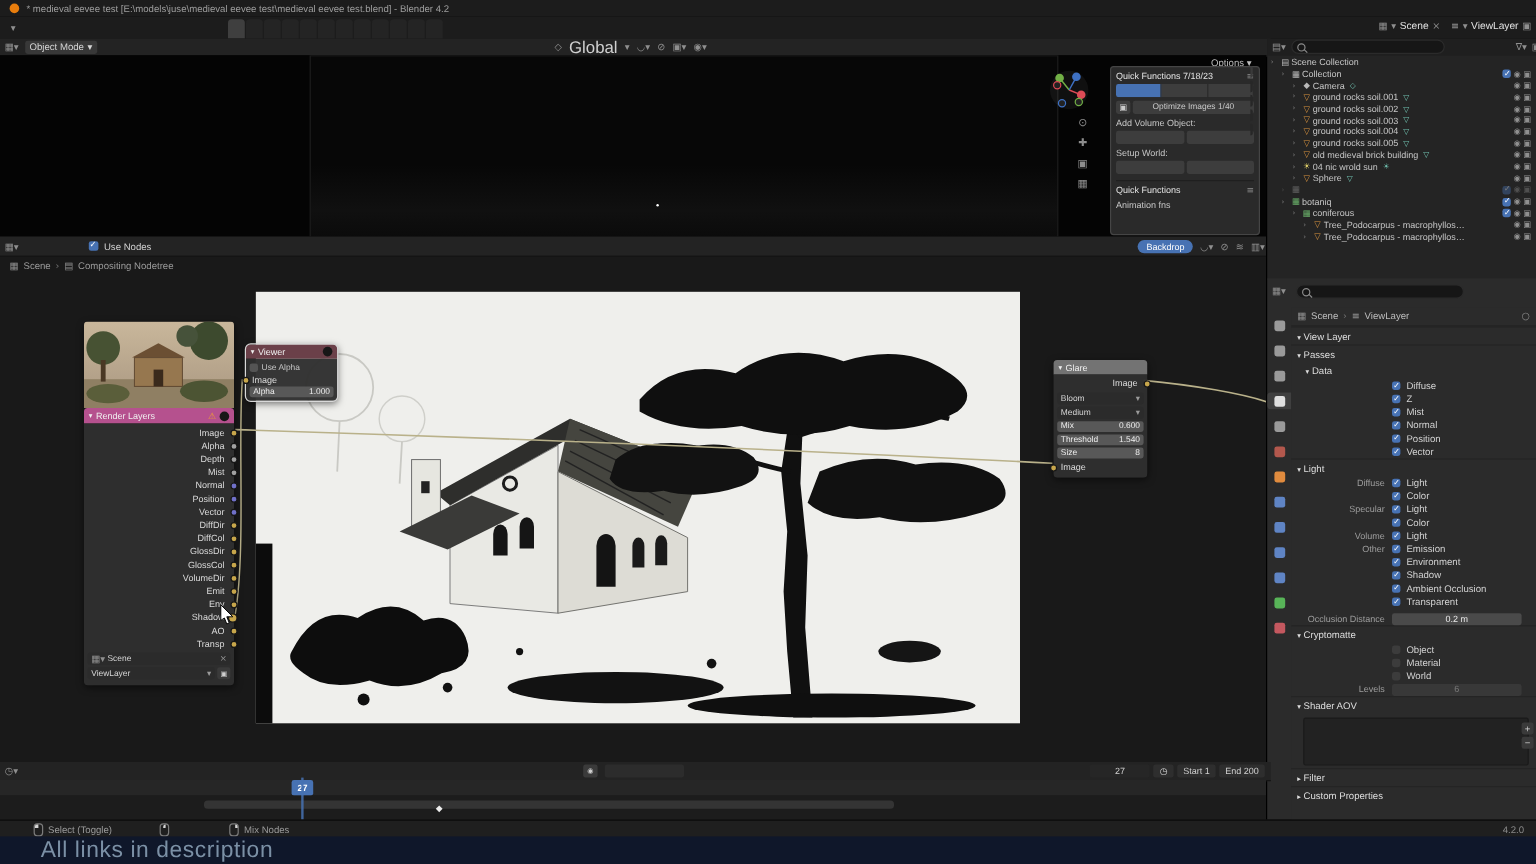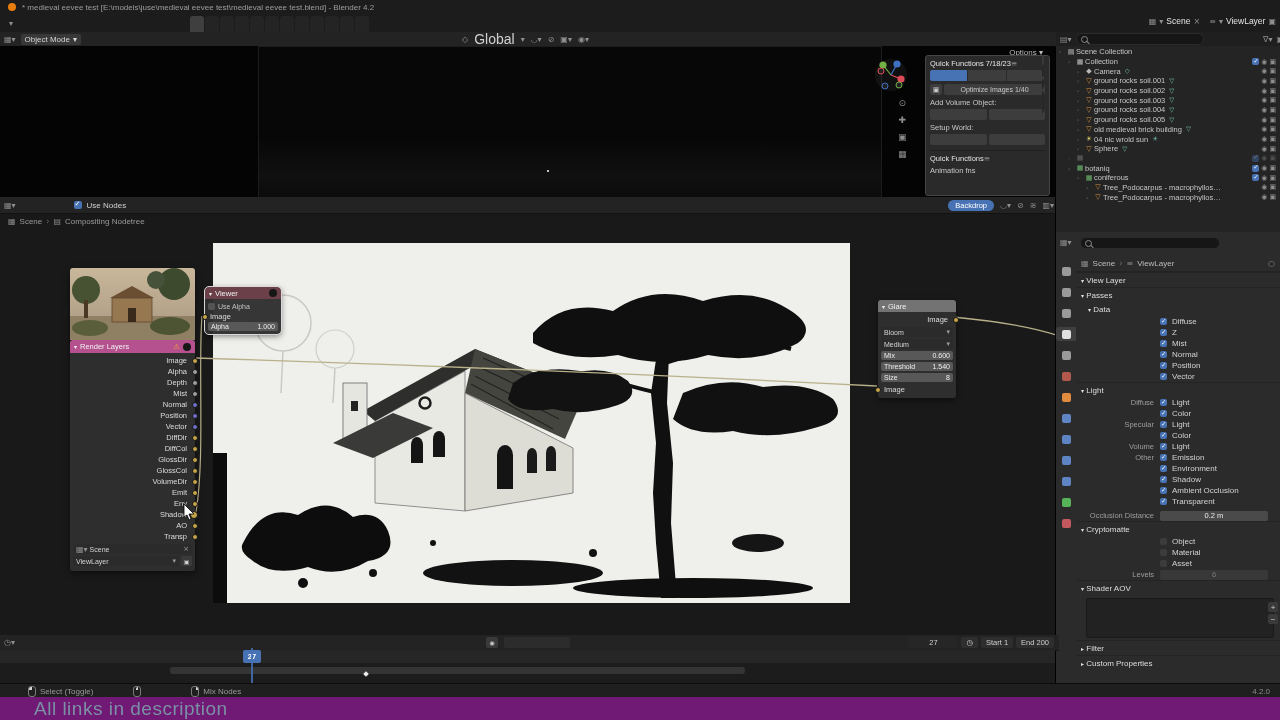--- a/index.html
+++ b/index.html
@@ -38,21 +38,21 @@
   #vp-overlay{left:8px;top:12px;font-size:8px;line-height:10.5px;color:#9c9c9c}
   #vp-overlay .l1{color:#bcbcbc}
   #vp-dot{left:547px;top:124px;width:2px;height:2px;background:#fff;border-radius:50%}
   #gizmo{left:874px;top:12px}
   #vp-tools{left:898px;top:52px;display:flex;flex-direction:column;gap:7px;color:#8d8d8d;font-size:9px;text-align:center}
   #vp-options{right:12px;top:2px;font-size:8px;color:#bdbdbd}
 
   
   #quick-panel{left:925px;top:9px;width:125px;height:141px;background:rgba(43,43,43,.97);
                border:1px solid #454545;border-radius:3px;padding:3px 4px;box-sizing:border-box;font-size:7.5px}
-  .qp-title{display:flex;color:#e3e3e3;font-size:7.5px;margin-bottom:2px}
+  .qp-title{display:flex;justify-content:space-between;color:#e3e3e3;font-size:7.5px;margin-bottom:2px}
   .seg{display:flex;height:11px;border-radius:2px;overflow:hidden;margin-bottom:3px}
   .seg .sbtn{flex:1;background:#3d3d3d;color:#c9c9c9;display:flex;align-items:center;justify-content:center;border-right:1px solid #2a2a2a;font-size:7px}
   .seg .sbtn.active{background:#4772b3;color:#fff}
   .qbtn{background:#3d3d3d;border-radius:2px;height:11px;display:flex;align-items:center;justify-content:center;color:#cacaca;flex:1;font-size:7px}
   .qlabel{color:#c6c6c6;margin:3px 0 2px}
   #vp-tabs{left:1042px;top:9px;display:flex;flex-direction:column;gap:2px}
   .vtab{writing-mode:vertical-rl;font-size:7px;color:#9a9a9a;background:#272727;border-radius:0 2px 2px 0;
         padding:5px 1px;line-height:10px}
   .vtab.active{background:#3a3a3a;color:#dcdcdc}
 
@@ -130,21 +130,21 @@
   #playhead-line{position:absolute;left:251px;top:13px;width:2px;height:35px;background:rgba(71,114,179,.85)}
   #tl-track{left:0;top:28px;width:1055px;height:20px;background:#1c1c1c}
   #tl-scroll{position:absolute;left:170px;top:4px;width:575px;height:7px;background:#343434;border-radius:3px}
   #tl-key{position:absolute;left:364px;top:9px;width:4px;height:4px;background:#ededed;transform:rotate(45deg)}
 
   
   #statusbar{left:0;top:683px;width:1280px;height:14px;background:#1f1f1f;border-top:1px solid #0c0c0c;font-size:8px;color:#9a9a9a}
   .mouse{width:6px;height:9px;border:1px solid #7c7c7c;border-radius:3px;position:relative;flex:none}
   .mouse i{position:absolute;top:0;width:2.5px;height:3.5px;background:#d6d6d6;border-radius:2px 0 0 0}
   .mouse.ml i{left:0}.mouse.mm i{left:1.7px;width:2px}.mouse.mr i{right:0;border-radius:0 2px 0 0}
-  #caption{left:0;top:697px;width:1280px;height:23px;background:#701a75}
+  #caption{left:0;top:697px;width:1280px;height:23px;background:#0f172a}
   #caption span{position:absolute;left:34px;top:1px;font-size:19px;letter-spacing:.5px;color:#7b90a5}
 </style>
 </head>
 <body>
 
 <div class="abs flex" id="titlebar">
   <span class="logo"></span>
   <span>* medieval eevee test [E:\models\juse\medieval eevee test\medieval eevee test.blend] - Blender 4.2</span>
 </div>
 
@@ -885,21 +885,21 @@
         <span class="plabel">Object</span>
       </div>
         <div class="prow">
         <span class="field-label"></span>
           <span class="cb"></span>
         <span class="plabel">Material</span>
       </div>
         <div class="prow">
         <span class="field-label"></span>
           <span class="cb"></span>
-        <span class="plabel">Asset</span>
+        <span class="plabel">World</span>
       </div>
       </div>
     <div class="prow">
       <span class="field-label">Levels</span>
       <span class="pslider dim2">6</span>
     </div>
 
     <div class="psec" style="position:relative">
       <span><span class="g" style="font-size:6px">▾</span> <span>Shader AOV</span></span>
     </div>

